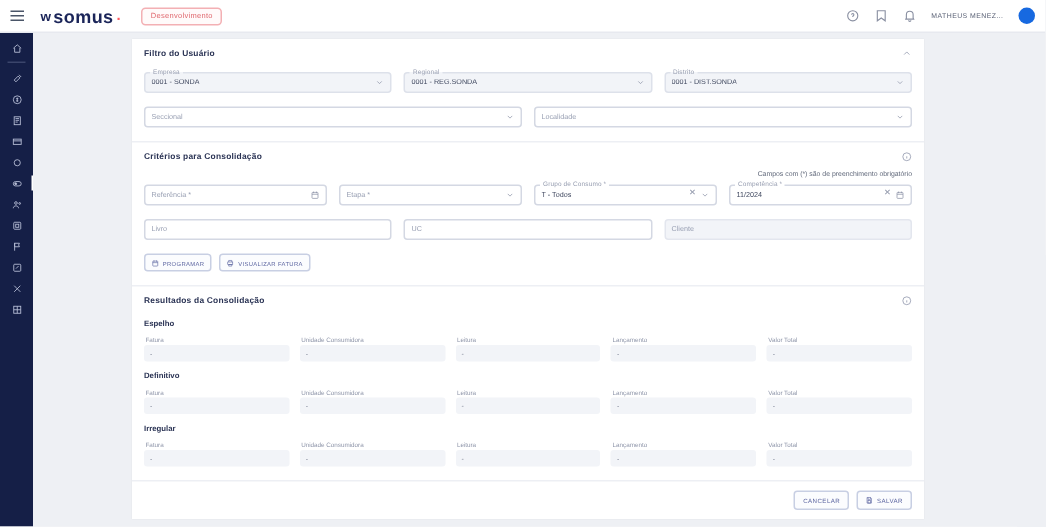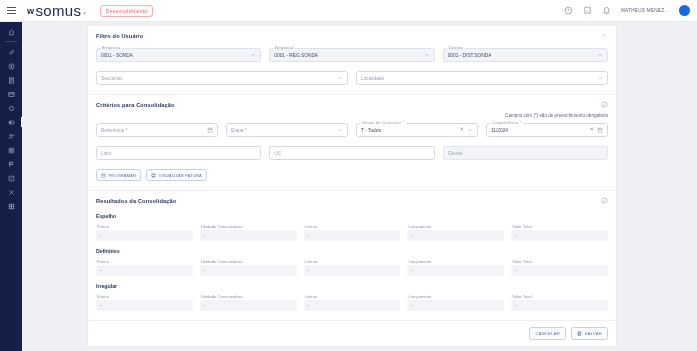--- a/index.html
+++ b/index.html
@@ -16,21 +16,21 @@
     position: absolute; top: 0; left: 0; width: 697px; height: 22px;
     background: #ffffff;
     border-bottom: 1px solid #e7e9ef;
     display: flex; align-items: center;
     z-index: 20;
   }
   .hamburger { width: 16px; margin-left: 5px; display: flex; flex-direction: column; gap: 2px; cursor: pointer; }
   .hamburger i { display: block; height: 1px; background: #4a5568; width: 9px; margin: 0 auto 0 2px; }
   .brand { display: flex; align-items: center; margin-left: 6px; gap: 2px; }
   .brand-mark { font-size: 9px; font-weight: bold; color: #1b2559; letter-spacing: -0.5px; }
-  .brand-text { font-size: 15px; font-weight: normal; color: #1b2559; letter-spacing: 0.3px; }
+  .brand-text { font-size: 12px; font-weight: bold; color: #1b2559; letter-spacing: 0.3px; }
   .brand-dot { color: #ff5a5f; font-size: 10px; font-weight: bold; }
   .env-badge {
     margin-left: 14px;
     border: 1px solid #f3b0b4;
     border-radius: 3px;
     color: #e06a70;
     font-size: 5px;
     padding: 2px 5px;
     letter-spacing: 0.2px;
     background: #fffafa;

